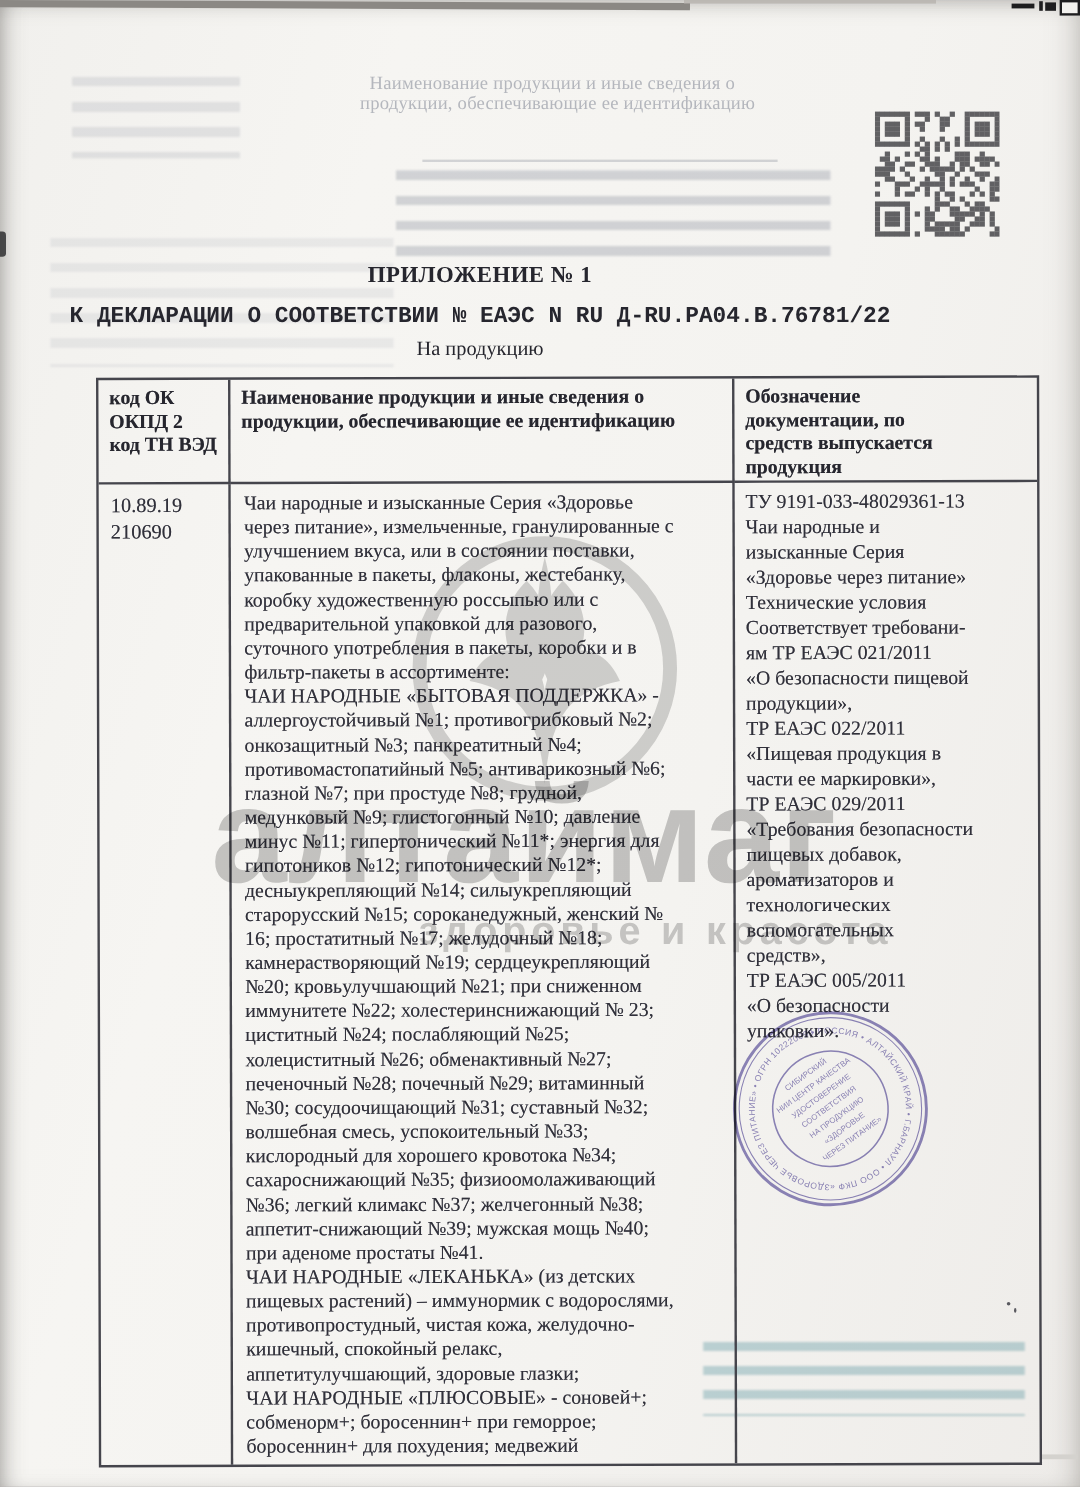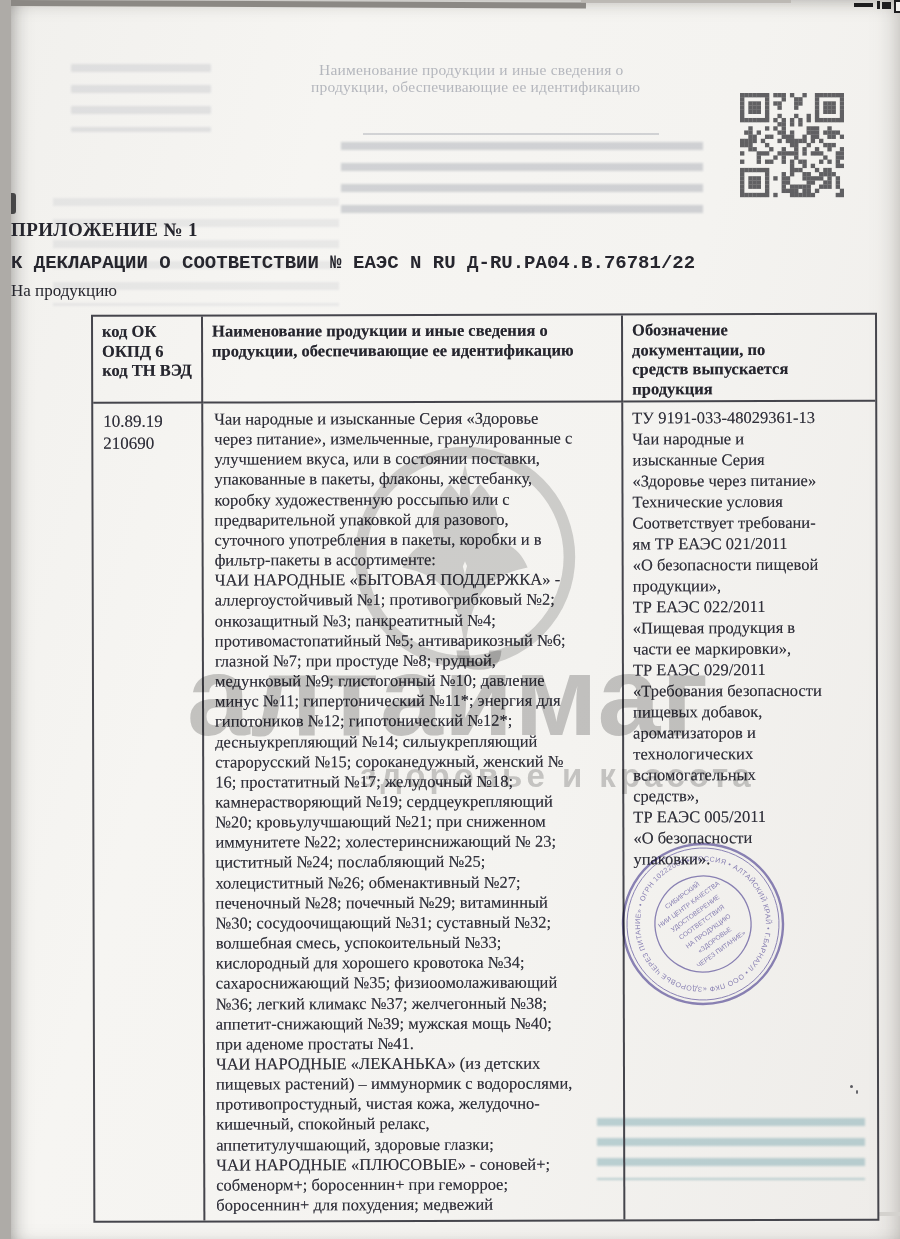--- a/index.html
+++ b/index.html
@@ -8,21 +8,20 @@
     background:#aeaba7;
     font-family:"Liberation Serif", serif;
   }
   #paper{
     position:absolute;inset:0;
     background:linear-gradient(105deg,#f1f0ed 0%,#f6f5f2 28%,#f4f3f0 62%,#eeece9 100%);
     box-shadow:
       inset 14px 0 20px -14px rgba(70,68,64,.55),
       inset -16px 0 26px -16px rgba(120,116,110,.5),
       inset 0 16px 18px -14px rgba(110,106,100,.35);
-    margin-left: 11px;
   }
   
   .top-strip{position:absolute;left:0;top:0;width:575px;height:6px;background:#8b8884;transform:rotate(.25deg);transform-origin:left top;}
   .top-strip2{position:absolute;left:570px;top:0;width:210px;height:3px;background:#b6b3ae;opacity:.8;}
   .corner-mark{position:absolute;background:#1d1d1f;}
   .corner-box{position:absolute;border:2.5px solid #1d1d1f;background:#f2f1ee;}
   .left-blob{position:absolute;left:0;top:193px;width:5px;height:21px;background:#2f2f31;opacity:.85;border-radius:0 3px 3px 0;}
   .bottom-dash{position:absolute;left:868px;top:1212px;width:30px;height:4px;background:#d4d2ce;}
 
   
@@ -31,21 +30,21 @@
     filter:blur(.55px);letter-spacing:.2px;white-space:nowrap;
   }
   .bleed-bars{position:absolute;filter:blur(1.1px);
     background:repeating-linear-gradient(180deg, rgba(122,130,146,.30) 0 8px, rgba(0,0,0,0) 8px 21px);}
   .bleed-bars.softer{opacity:.55;}
   .bleed-bars.softest{opacity:.38;}
   .bleed-bars.teal{background:repeating-linear-gradient(180deg, rgba(78,142,152,.34) 0 8px, rgba(0,0,0,0) 8px 20px);}
   .bleed-rule{position:absolute;height:2px;background:rgba(125,132,146,.30);filter:blur(.4px);}
 
   
-  .title-line{position:absolute;left:0;width:776px;color:#26262e;}
+  .title-line{position:absolute;left:12px;width:776px;text-align:center;color:#26262e;}
   #title1{top:219px;font-size:19px;font-weight:bold;letter-spacing:.4px;}
   #title2{top:252px;font-size:19px;font-weight:bold;font-family:Liberation Mono, monospace;}
   #title3{top:281px;font-size:17px;}
 
   
   #doc-table{
     position:absolute;left:80px;top:314px;width:782px;height:904px;
     display:grid;grid-template-columns:110px 420px 252px;grid-template-rows:87px auto;
     border:2px solid #45454c;background:transparent;
     transform:rotate(-.15deg);transform-origin:40% top;
@@ -398,21 +397,21 @@
         <rect x="62.40" y="99.84" width="4.36" height="4.36"></rect>
         <rect x="66.56" y="99.84" width="4.36" height="4.36"></rect>
         <rect x="70.72" y="99.84" width="4.36" height="4.36"></rect>
         <rect x="95.68" y="99.84" width="4.36" height="4.36"></rect>
         <rect x="99.84" y="99.84" width="4.36" height="4.36"></rect>
       </g>
     </svg>
 
   <div id="doc-table">
     <div class="cell hdr vline hline">код ОК
-ОКПД 6
+ОКПД 2
 код ТН ВЭД</div>
     <div class="cell hdr vline hline">Наименование продукции и иные сведения о
 продукции, обеспечивающие ее идентификацию</div>
     <div class="cell hdr hline">Обозначение
 документации, по
 средств выпускается
 продукция</div>
 
     <div class="cell vline" id="cell-codes">10.89.19
 210690</div>

